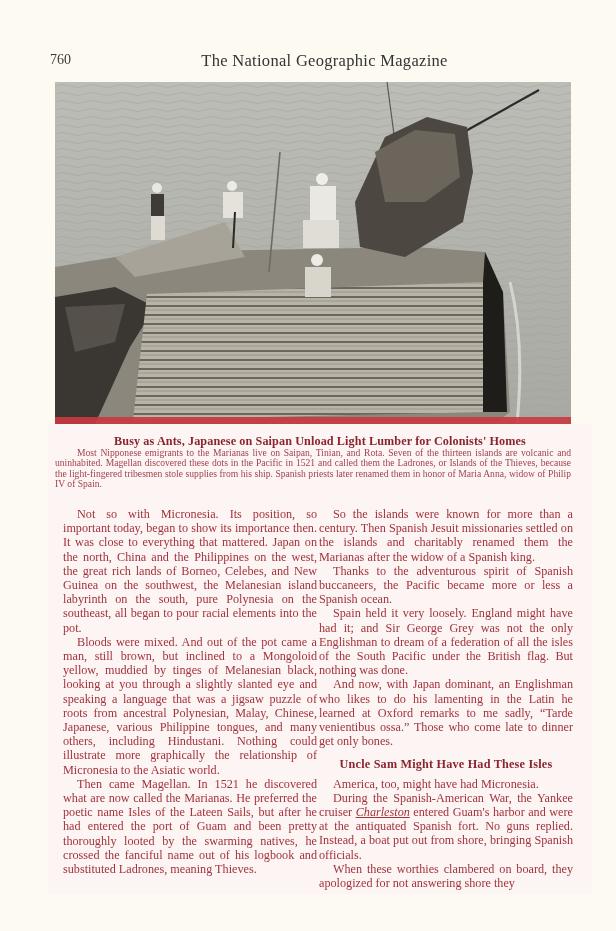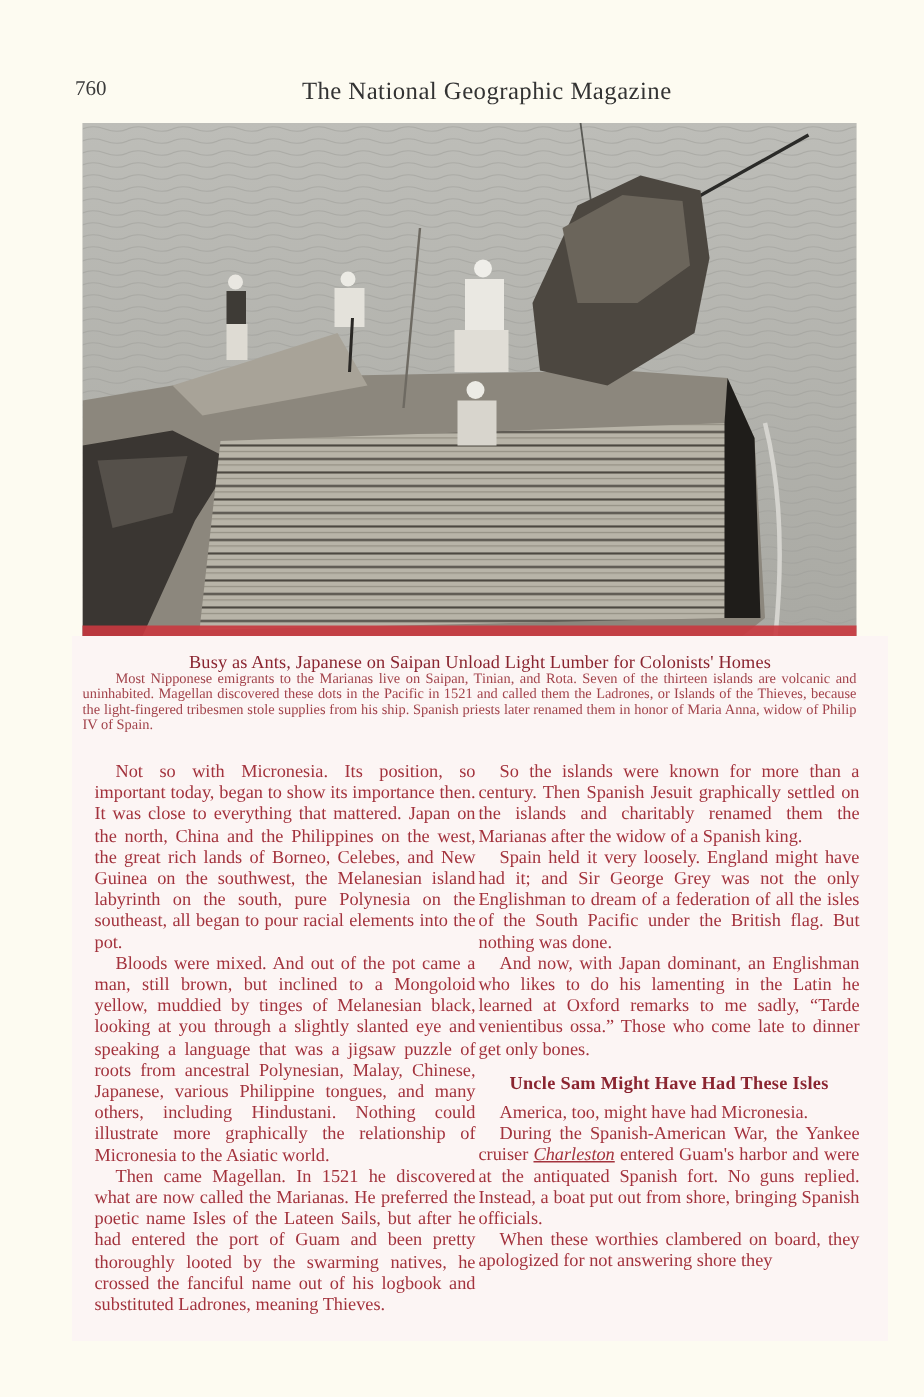--- a/index.html
+++ b/index.html
@@ -30,21 +30,21 @@
     overflow: hidden;
     background: #b9b9b4;
   }
   .photo svg { display: block; }
   .photo-redbar {
     position: absolute; left: 55px; top: 417px; width: 516px; height: 7px;
     background: #c9393f; opacity: 0.9;
   }
   .caption-title {
     position: absolute; left: 48px; width: 544px; top: 434px;
-    text-align: center; font-weight: normal; font-size: 12.2px;
+    text-align: center; font-weight: bold; font-size: 12.2px;
     color: #8a2530; letter-spacing: 0.1px;
   }
   .caption-body {
     position: absolute; left: 55px; width: 516px; top: 448px;
     font-size: 9.6px; line-height: 10.4px; color: #a2434b;
     text-align: justify; text-indent: 22px;
   }
   .col {
     position: absolute; top: 507px; width: 254px;
     font-size: 12.2px; line-height: 14.2px; color: #a3333d;
@@ -131,20 +131,21 @@
 <div class="caption-title">Busy as Ants, Japanese on Saipan Unload Light Lumber for Colonists' Homes</div>
 <div class="caption-body">Most Nipponese emigrants to the Marianas live on Saipan, Tinian, and Rota. Seven of the thirteen islands are volcanic and uninhabited. Magellan discovered these dots in the Pacific in 1521 and called them the Ladrones, or Islands of the Thieves, because the light-fingered tribesmen stole supplies from his ship. Spanish priests later renamed them in honor of Maria Anna, widow of Philip IV of Spain.</div>
 
 <div class="col col-left">
   <p>Not so with Micronesia. Its position, so important today, began to show its importance then. It was close to everything that mattered. Japan on the north, China and the Philippines on the west, the great rich lands of Borneo, Celebes, and New Guinea on the southwest, the Melanesian island labyrinth on the south, pure Polynesia on the southeast, all began to pour racial elements into the pot.</p>
   <p>Bloods were mixed. And out of the pot came a man, still brown, but inclined to a Mongoloid yellow, muddied by tinges of Melanesian black, looking at you through a slightly slanted eye and speaking a language that was a jigsaw puzzle of roots from ancestral Polynesian, Malay, Chinese, Japanese, various Philippine tongues, and many others, including Hindustani. Nothing could illustrate more graphically the relationship of Micronesia to the Asiatic world.</p>
   <p>Then came Magellan. In 1521 he discovered what are now called the Marianas. He preferred the poetic name Isles of the Lateen Sails, but after he had entered the port of Guam and been pretty thoroughly looted by the swarming natives, he crossed the fanciful name out of his logbook and substituted Ladrones, meaning Thieves.</p>
 </div>
 
 <div class="col col-right">
-  <p>So the islands were known for more than a century. Then Spanish Jesuit graphically settled on the islands and charitably renamed them the Marianas after the widow of a Spanish king.</p>
+  <p>So the islands were known for more than a century. Then Spanish Jesuit missionaries settled on the islands and charitably renamed them the Marianas after the widow of a Spanish king.</p>
+  <p>Thanks to the adventurous spirit of Spanish buccaneers, the Pacific became more or less a Spanish ocean.</p>
   <p>Spain held it very loosely. England might have had it; and Sir George Grey was not the only Englishman to dream of a federation of all the isles of the South Pacific under the British flag. But nothing was done.</p>
   <p>And now, with Japan dominant, an Englishman who likes to do his lamenting in the Latin he learned at Oxford remarks to me sadly, “Tarde venientibus ossa.” Those who come late to dinner get only bones.</p>
   <div class="subhead">Uncle Sam Might Have Had These Isles</div>
   <p>America, too, might have had Micronesia.</p>
   <p><span>During the Spanish-American War, the Yankee cruiser </span><span class="italic">Charleston</span><span> entered Guam's harbor and were at the antiquated Spanish fort. No guns replied. Instead, a boat put out from shore, bringing Spanish officials.</span></p>
   <p>When these worthies clambered on board, they apologized for not answering shore they</p>
 </div>
 
 </body></html>

